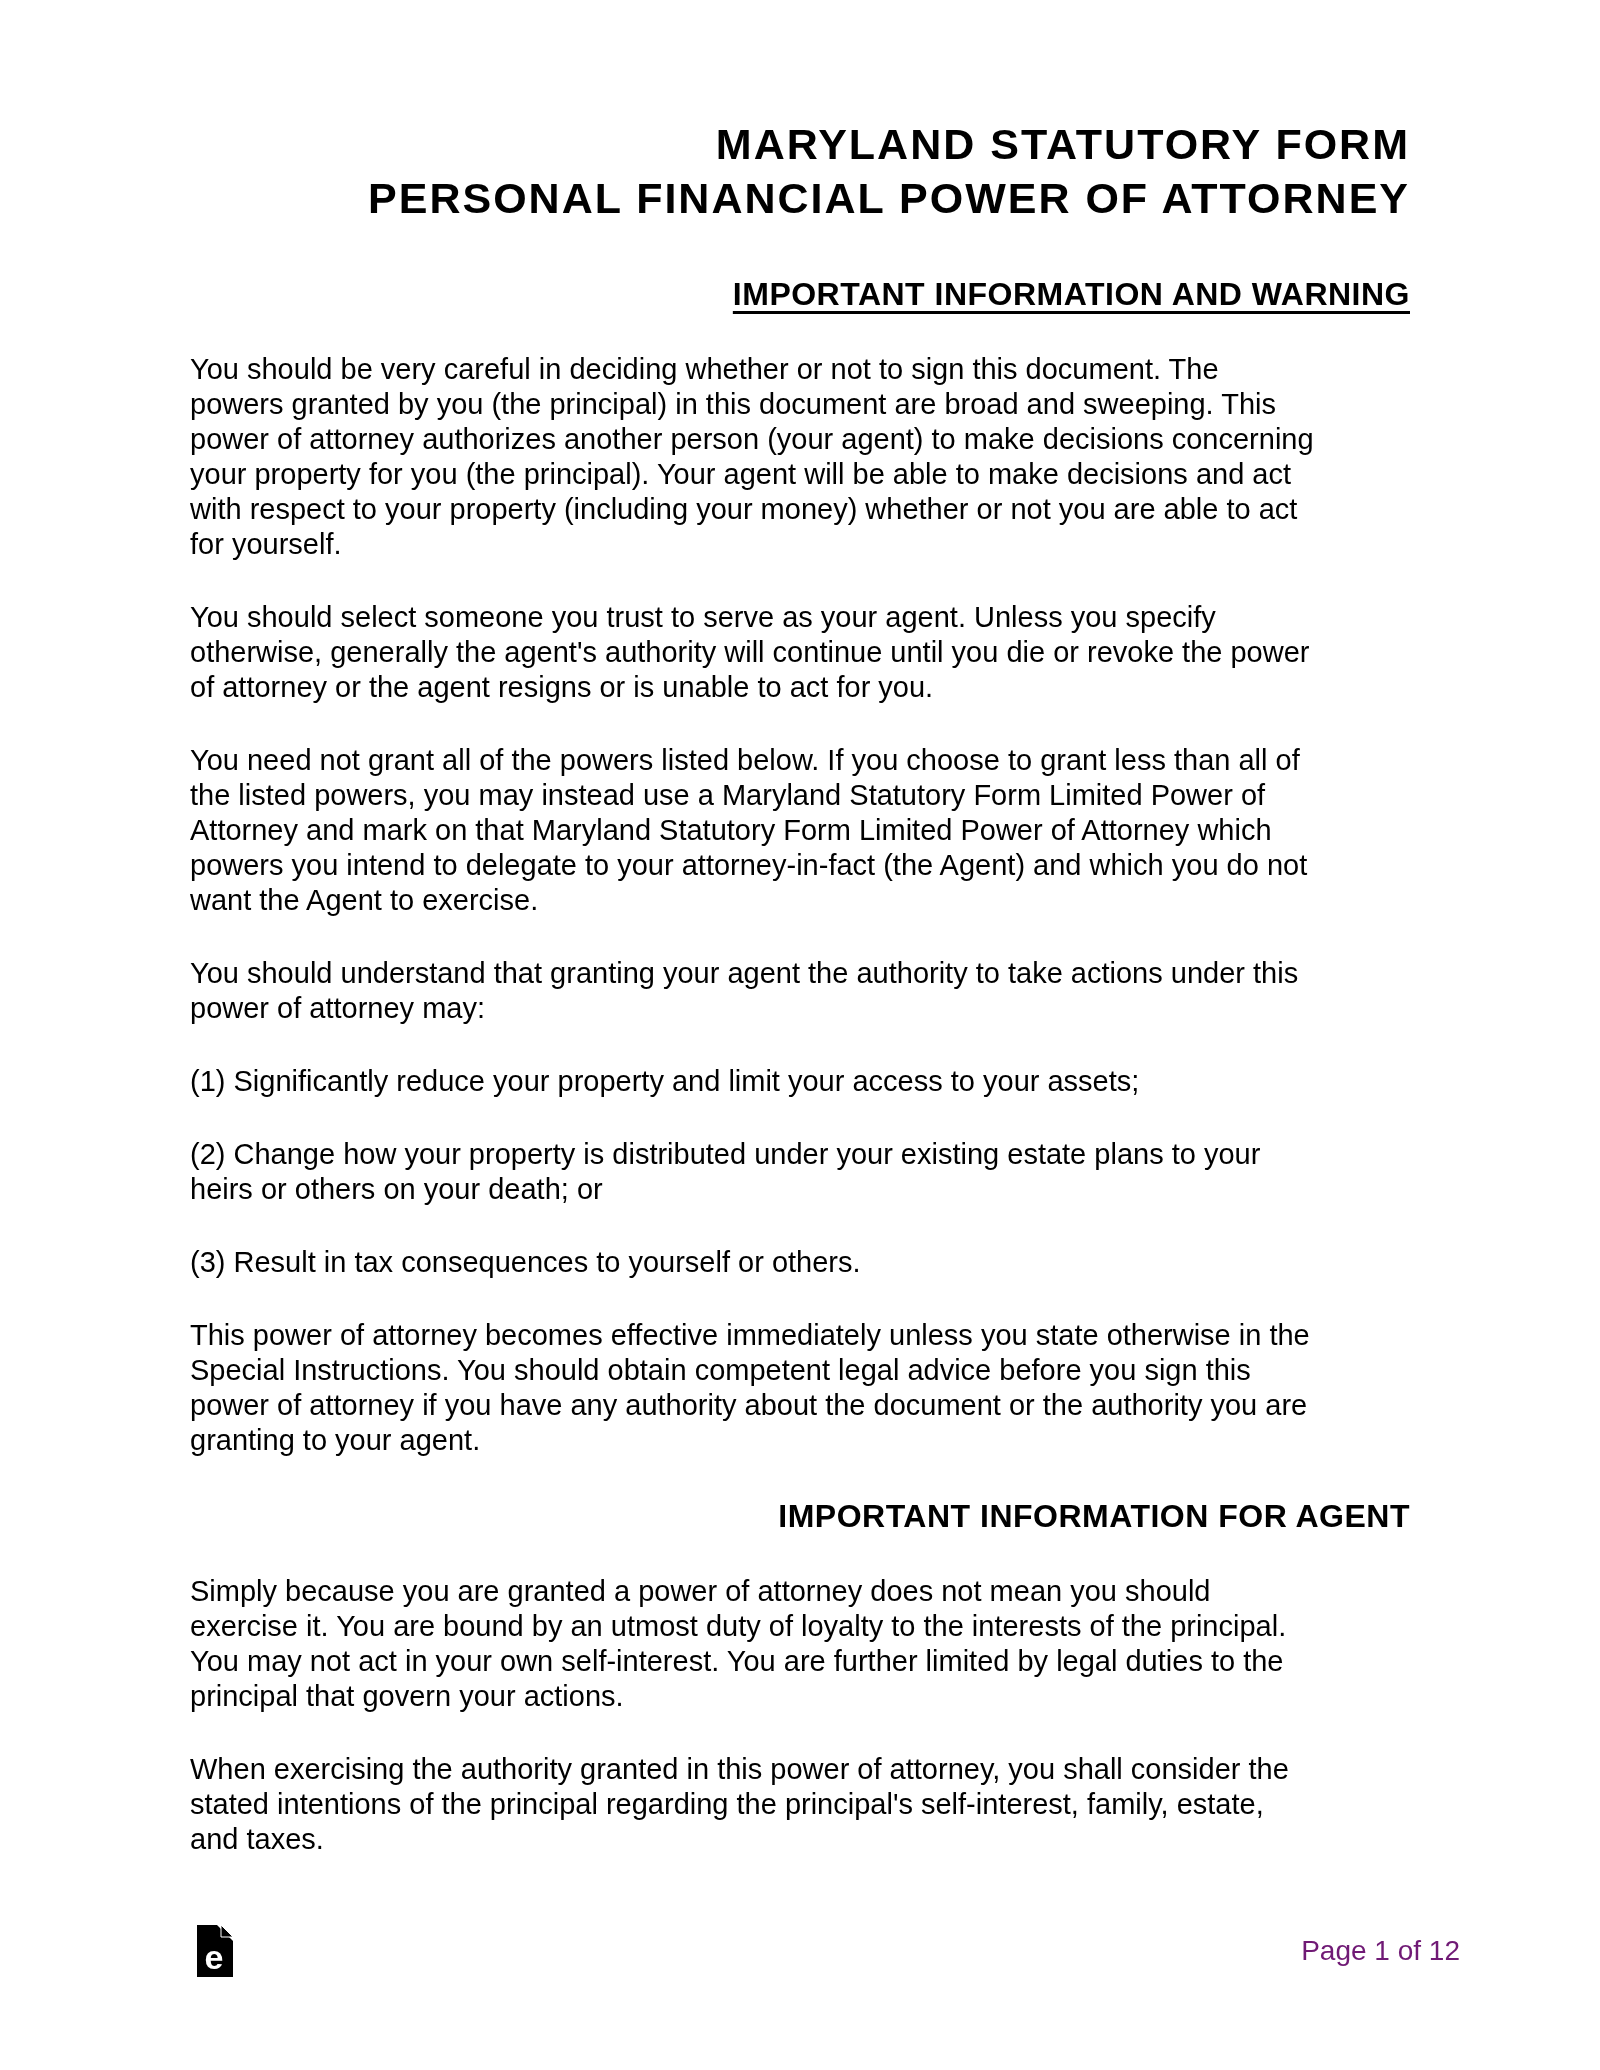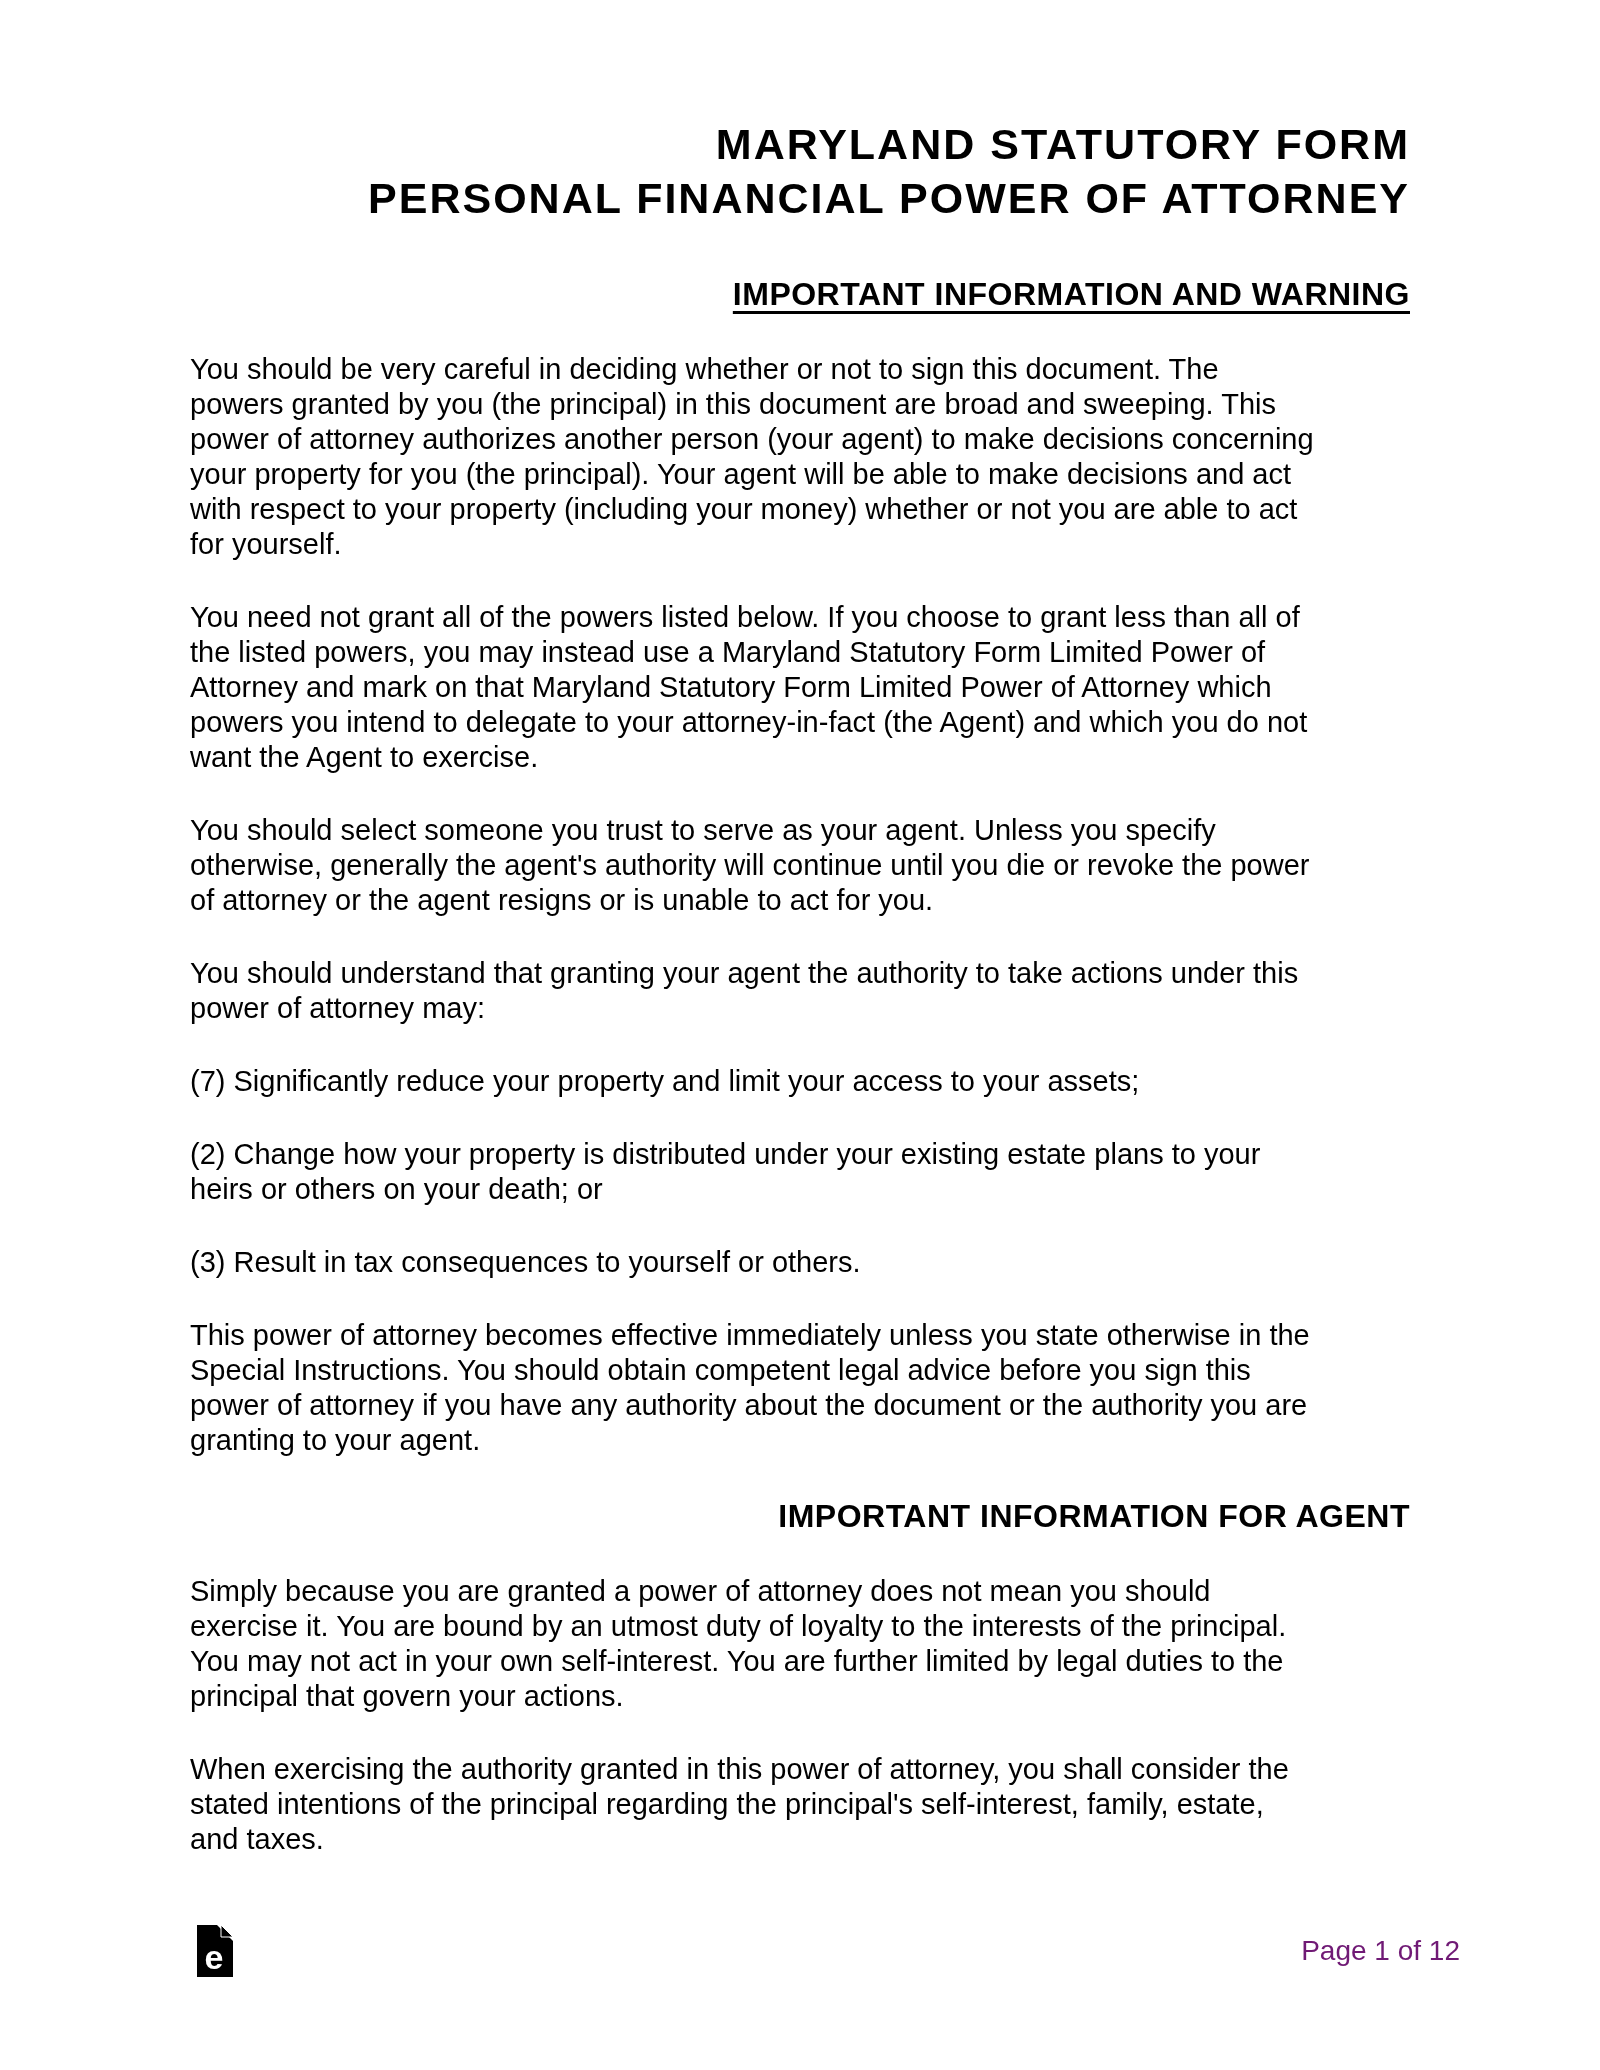--- a/index.html
+++ b/index.html
@@ -80,31 +80,31 @@
 <span>PERSONAL FINANCIAL POWER OF ATTORNEY</span></h1>
 
     <h2 class="section-heading underlined first">IMPORTANT INFORMATION AND WARNING</h2>
 
     <p class="body-para">You should be very careful in deciding whether or not to sign this document. The
 powers granted by you (the principal) in this document are broad and sweeping. This
 power of attorney authorizes another person (your agent) to make decisions concerning
 your property for you (the principal). Your agent will be able to make decisions and act
 with respect to your property (including your money) whether or not you are able to act
 for yourself.</p>
+    <p class="body-para">You should select someone you trust to serve as your agent. Unless you specify
+otherwise, generally the agent's authority will continue until you die or revoke the power
+of attorney or the agent resigns or is unable to act for you.</p>
     <p class="body-para">You need not grant all of the powers listed below. If you choose to grant less than all of
 the listed powers, you may instead use a Maryland Statutory Form Limited Power of
 Attorney and mark on that Maryland Statutory Form Limited Power of Attorney which
 powers you intend to delegate to your attorney-in-fact (the Agent) and which you do not
 want the Agent to exercise.</p>
-    <p class="body-para">You should select someone you trust to serve as your agent. Unless you specify
-otherwise, generally the agent's authority will continue until you die or revoke the power
-of attorney or the agent resigns or is unable to act for you.</p>
     <p class="body-para">You should understand that granting your agent the authority to take actions under this
 power of attorney may:</p>
-    <p class="body-para">(7) Significantly reduce your property and limit your access to your assets;</p>
+    <p class="body-para">(1) Significantly reduce your property and limit your access to your assets;</p>
     <p class="body-para">(2) Change how your property is distributed under your existing estate plans to your
 heirs or others on your death; or</p>
     <p class="body-para">(3) Result in tax consequences to yourself or others.</p>
     <p class="body-para">This power of attorney becomes effective immediately unless you state otherwise in the
 Special Instructions. You should obtain competent legal advice before you sign this
 power of attorney if you have any authority about the document or the authority you are
 granting to your agent.</p>
 
     <h2 class="section-heading">IMPORTANT INFORMATION FOR AGENT</h2>
 

